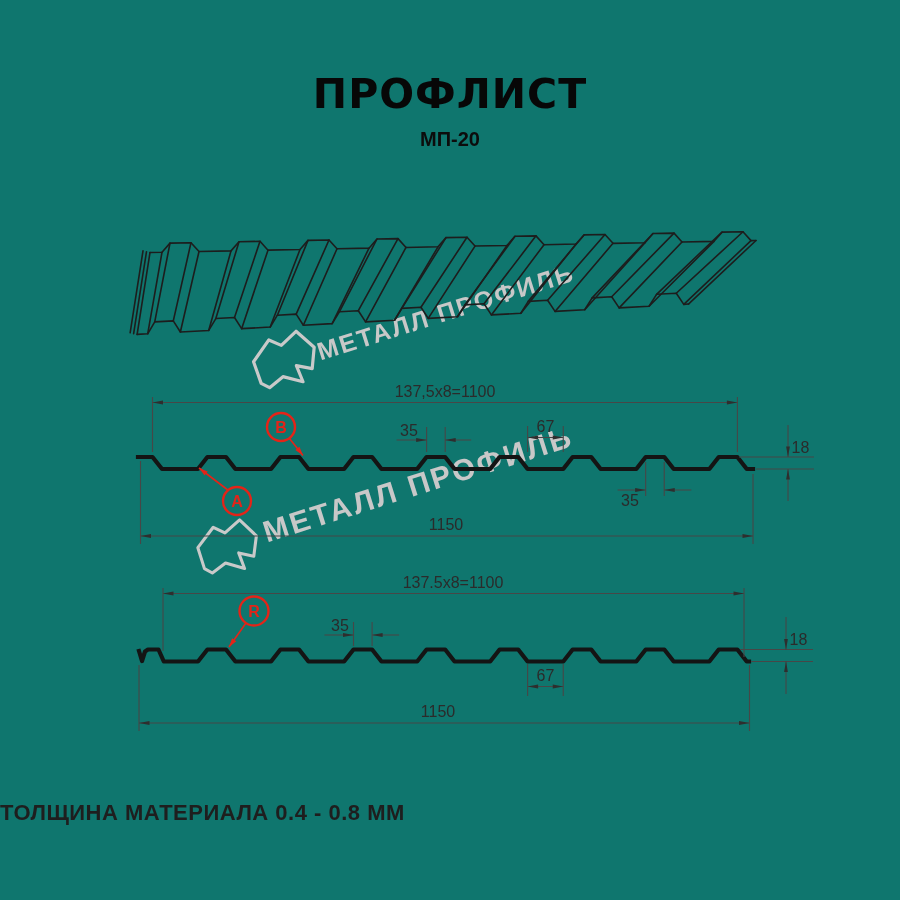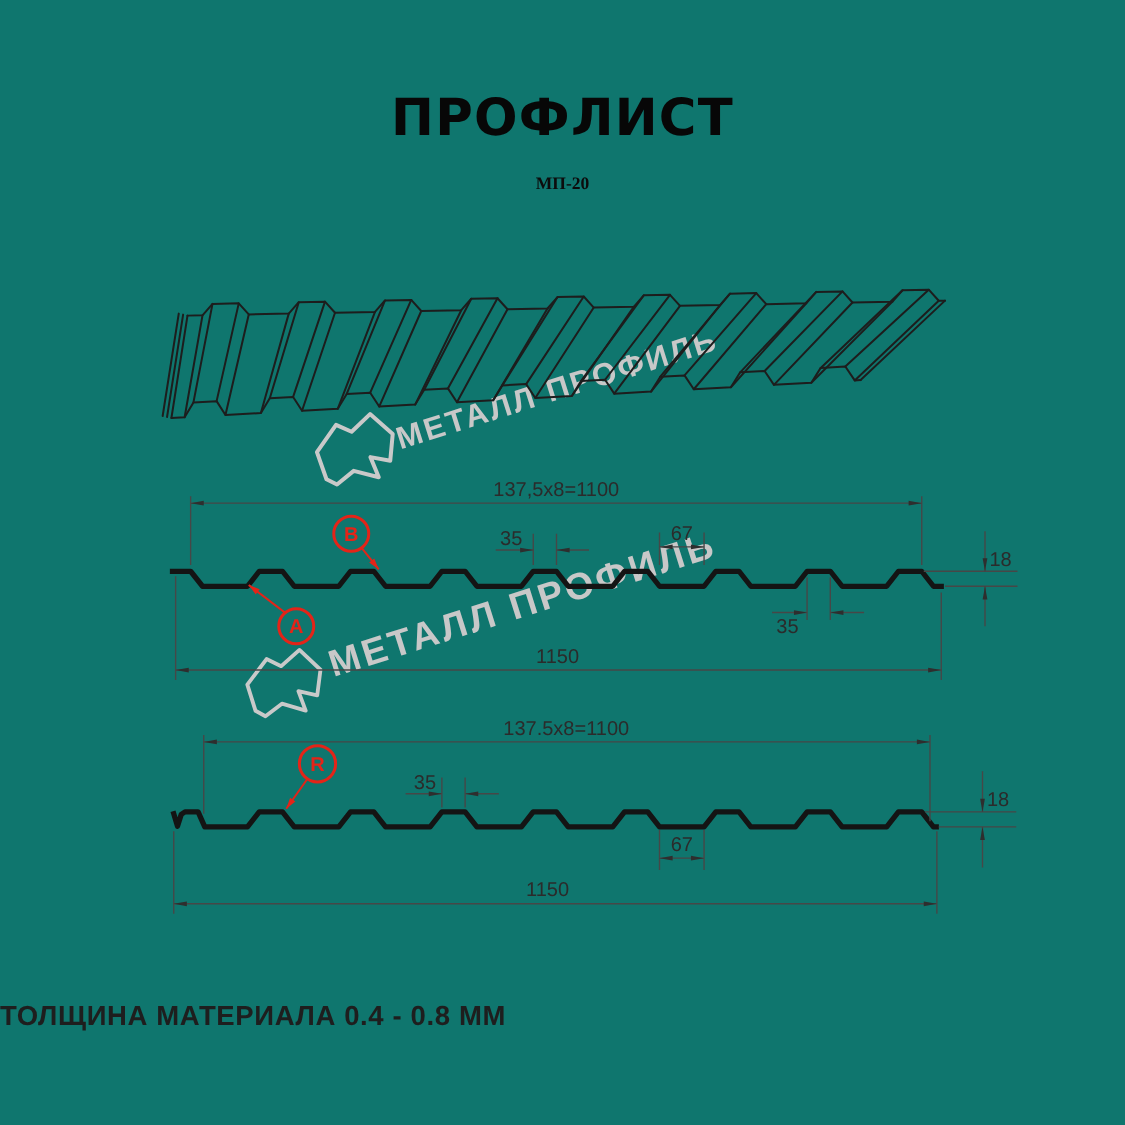--- a/index.html
+++ b/index.html
@@ -1,21 +1,21 @@
 <!DOCTYPE html>
 <html><head>
 <meta charset="utf-8">
 <style>
   html,body{margin:0;padding:0;background:#fff}
   .canvas{position:relative;width:900px;height:900px;background:#0f766e;overflow:hidden;
           font-family:"Liberation Sans",sans-serif}
   .titleblock{position:absolute;top:74px;left:0;width:100%;text-align:center;z-index:3}
   .title{font-family:"DejaVu Sans","Liberation Sans",sans-serif;font-size:41px;font-weight:700;
          letter-spacing:1px;color:#070707;line-height:1}
-  .subtitle{font-family:Liberation Serif, serif;margin-top:25px;font-size:14px;
+  .subtitle{font-family:Liberation Sans, sans-serif;margin-top:13px;font-size:20px;
          font-weight:700;color:#0c0c0c}
   .note{position:absolute;top:800px;left:0;width:100%;font-size:22px;font-weight:700;
         color:#1e1e1e;letter-spacing:.5px;z-index:3}
   .wm{position:absolute;z-index:1;color:#c8c8c8}
   .wm-text{font-weight:700;white-space:nowrap;display:block;transform-origin:0 50%}
   .wm1-text{font-size:25px;letter-spacing:2px;transform:rotate(-17.5deg)}
   .wm2-text{font-size:30px;letter-spacing:2.5px;transform:rotate(-17.5deg)}
   .wm-logo{display:block}
   svg.art{position:absolute;left:0;top:0;z-index:2}
   .dl{stroke:#474747;stroke-width:1.1;fill:none}

